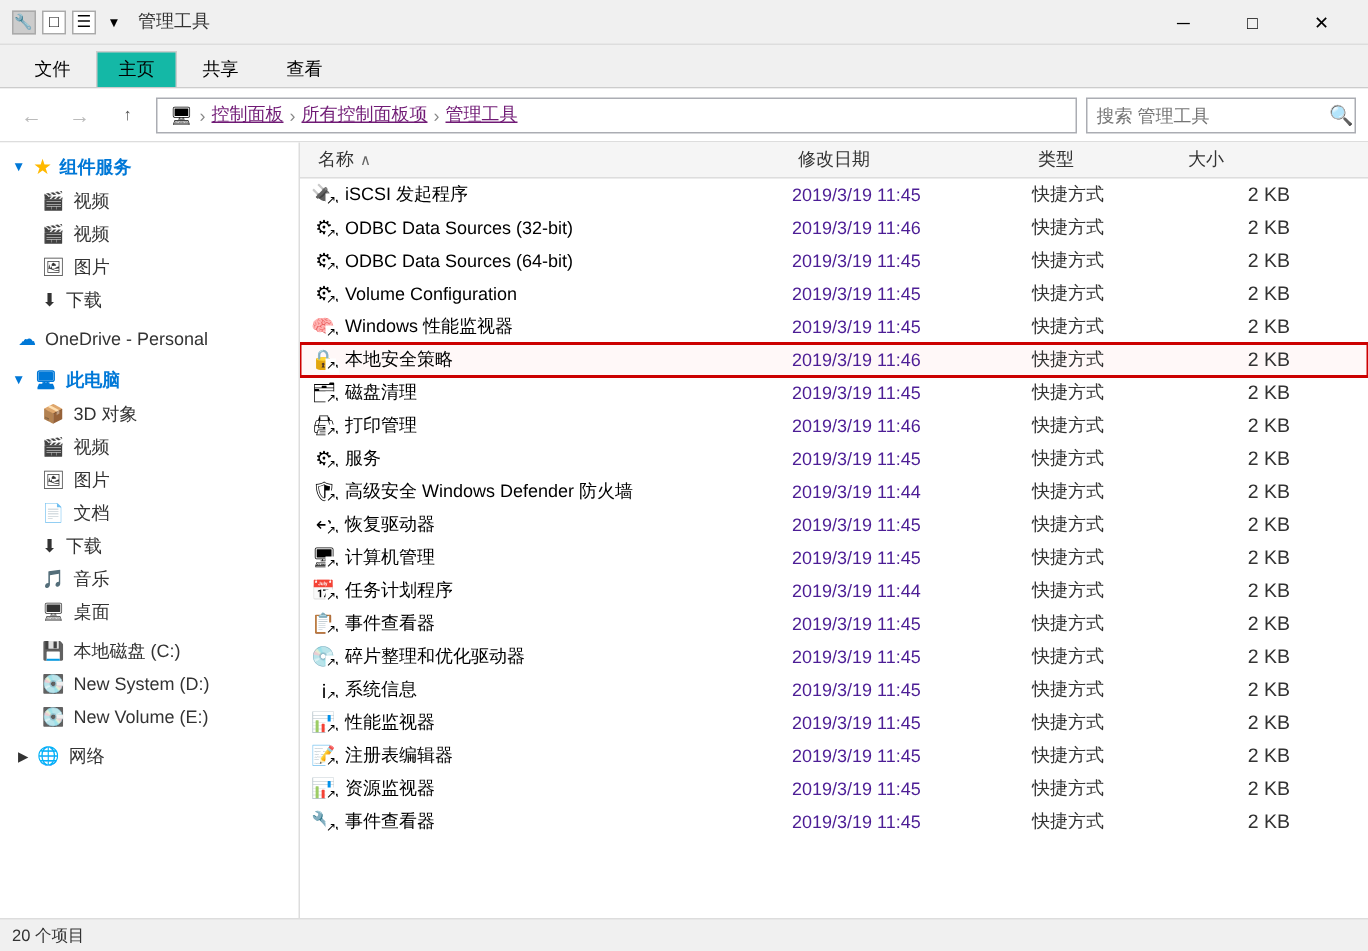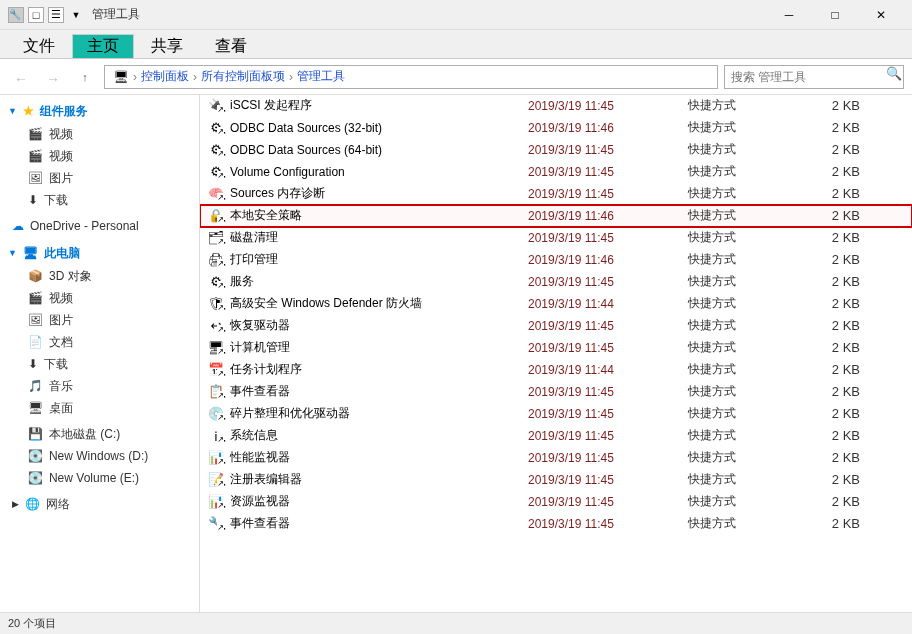--- a/index.html
+++ b/index.html
@@ -27,21 +27,21 @@
       border-bottom: 1px solid #ccc;
     }
     .ribbon-tabs {
       display: flex;
       padding: 0 8px;
       height: 28px;
       align-items: flex-end;
     }
     .ribbon-tab {
       padding: 4px 14px;
-      font-size: 16px;
+      font-size: 12px;
       cursor: pointer;
       border: 1px solid transparent;
       border-bottom: none;
       background: transparent;
       margin-right: 2px;
       height: 24px;
       display: flex; align-items: center;
     }
     .ribbon-tab.active {
       background: #14b8a6;
@@ -68,26 +68,27 @@
       flex: 1;
       height: 24px;
       border: 1px solid #abadb3;
       background: white;
       display: flex;
       align-items: center;
       padding: 0 8px;
       font-size: 12px;
     }
     .path-separator { color: #888; margin: 0 4px; }
-    .path-link { color: #1d4ed8; cursor: pointer; }
+    .path-link { color: #701a75; cursor: pointer; text-decoration: underline; }
     .search-box {
       width: 180px;
       height: 24px;
       border: 1px solid #abadb3;
       display: flex;
+      align-items: center;
       padding: 0 6px;
       background: white;
     }
     .search-input { border: none; outline: none; font-size: 12px; flex: 1; color: #888; }
 
     
     .sidebar {
       width: 200px;
       background: white;
       border-right: 1px solid #ddd;
@@ -167,21 +168,21 @@
     .file-row {
       display: flex;
       align-items: center;
       height: 22px;
       padding: 0 8px;
       cursor: pointer;
       border-bottom: 1px solid transparent;
     }
     .file-row.highlighted { outline: 2px solid #e00; background: #fff0f0; }
     .cell-name { width: 320px; display: flex; align-items: center; gap: 6px; font-size: 12px; }
-    .cell-date { width: 160px; font-size: 12px; color: #7f1d1d; }
+    .cell-date { width: 160px; font-size: 12px; color: #4c1d95; }
     .cell-type { width: 100px; font-size: 12px; color: #333; }
     .cell-size { width: 80px; font-size: 13px; color: #333; text-align: right; padding-right: 8px; }
 
     
     .fi { width: 16px; height: 16px; flex-shrink: 0; display: inline-flex; align-items: center; justify-content: center; }
     .fi-shortcut { position: relative; }
     .fi-shortcut::after { content: '↗'; position: absolute; bottom: 0; right: 0; font-size: 8px; background: white; }
 
     .sort-arrow { margin-left: 4px; color: #666; font-size: 10px; }
 
@@ -309,39 +310,54 @@
       </div>
     </div>
 
     <div class="sidebar-section">
       <div class="sidebar-item" style="padding-left:28px;">
         <span>💾</span>
         <span>本地磁盘 (C:)</span>
       </div>
       <div class="sidebar-item" style="padding-left:28px;">
         <span>💽</span>
-        <span>New Windows (D:)</span>
+        <span>New System (D:)</span>
       </div>
       <div class="sidebar-item" style="padding-left:28px;">
         <span>💽</span>
         <span>New Volume (E:)</span>
       </div>
     </div>
 
     <div class="sidebar-section">
       <div class="sidebar-item">
         <span style="font-size:9px;">▶</span>
         <span>🌐</span>
         <span>网络</span>
       </div>
     </div>
   </div>
 
   <div class="file-list">
 
+    <div class="file-list-header">
+      <div class="col-header col-name">
+        <span>名称</span>
+        <span class="sort-arrow">∧</span>
+      </div>
+      <div class="col-header col-date">
+        <span>修改日期</span>
+      </div>
+      <div class="col-header col-type">
+        <span>类型</span>
+      </div>
+      <div class="col-header col-size">
+        <span>大小</span>
+      </div>
+    </div>
 
     <div id="file-rows">
         <div class="file-row">
     <div class="cell-name">
       <span class="fi fi-shortcut" style="position:relative; display:inline-flex; align-items:center; justify-content:center; width:16px; height:16px;">
     <span style="font-size:13px;">🔌</span>
     <span style="position:absolute; bottom:-1px; right:-2px; font-size:7px; background:white; line-height:1;">↗</span>
   </span>
       <span>iSCSI 发起程序</span>
     </div>
@@ -384,21 +400,21 @@
     <div class="cell-date">2019/3/19 11:45</div>
     <div class="cell-type">快捷方式</div>
     <div class="cell-size">2 KB</div>
   </div>
         <div class="file-row">
     <div class="cell-name">
       <span class="fi fi-shortcut" style="position:relative; display:inline-flex; align-items:center; justify-content:center; width:16px; height:16px;">
     <span style="font-size:13px;">🧠</span>
     <span style="position:absolute; bottom:-1px; right:-2px; font-size:7px; background:white; line-height:1;">↗</span>
   </span>
-      <span>Sources 内存诊断</span>
+      <span>Windows 性能监视器</span>
     </div>
     <div class="cell-date">2019/3/19 11:45</div>
     <div class="cell-type">快捷方式</div>
     <div class="cell-size">2 KB</div>
   </div>
         <div class="file-row highlighted" style="outline: rgb(204, 0, 0) solid 2px; outline-offset: -1px; background: rgb(255, 248, 248);">
     <div class="cell-name">
       <span class="fi fi-shortcut" style="position:relative; display:inline-flex; align-items:center; justify-content:center; width:16px; height:16px;">
     <span style="font-size:13px;">🔒</span>
     <span style="position:absolute; bottom:-1px; right:-2px; font-size:7px; background:white; line-height:1;">↗</span>

